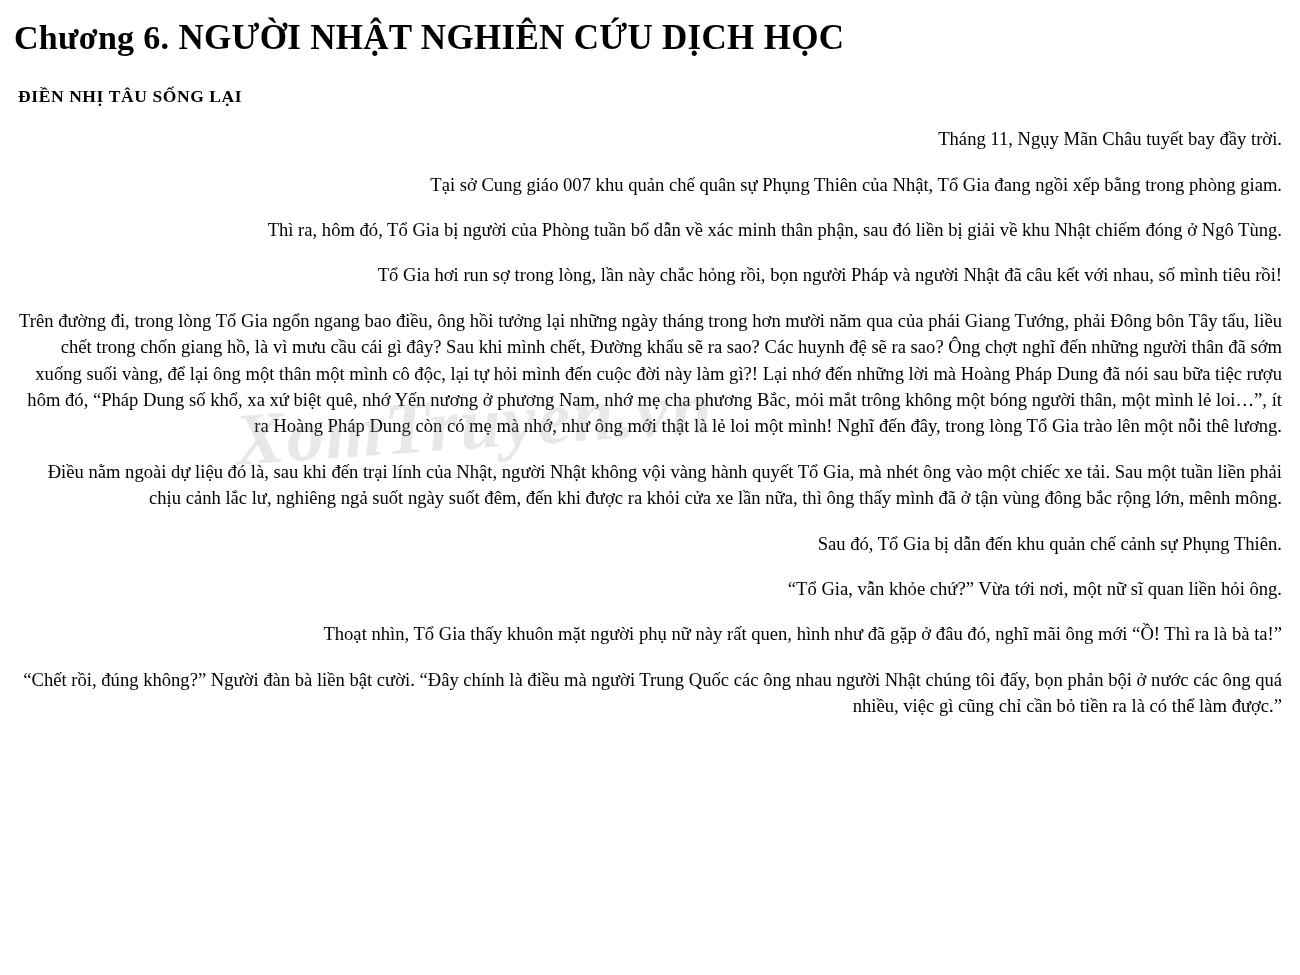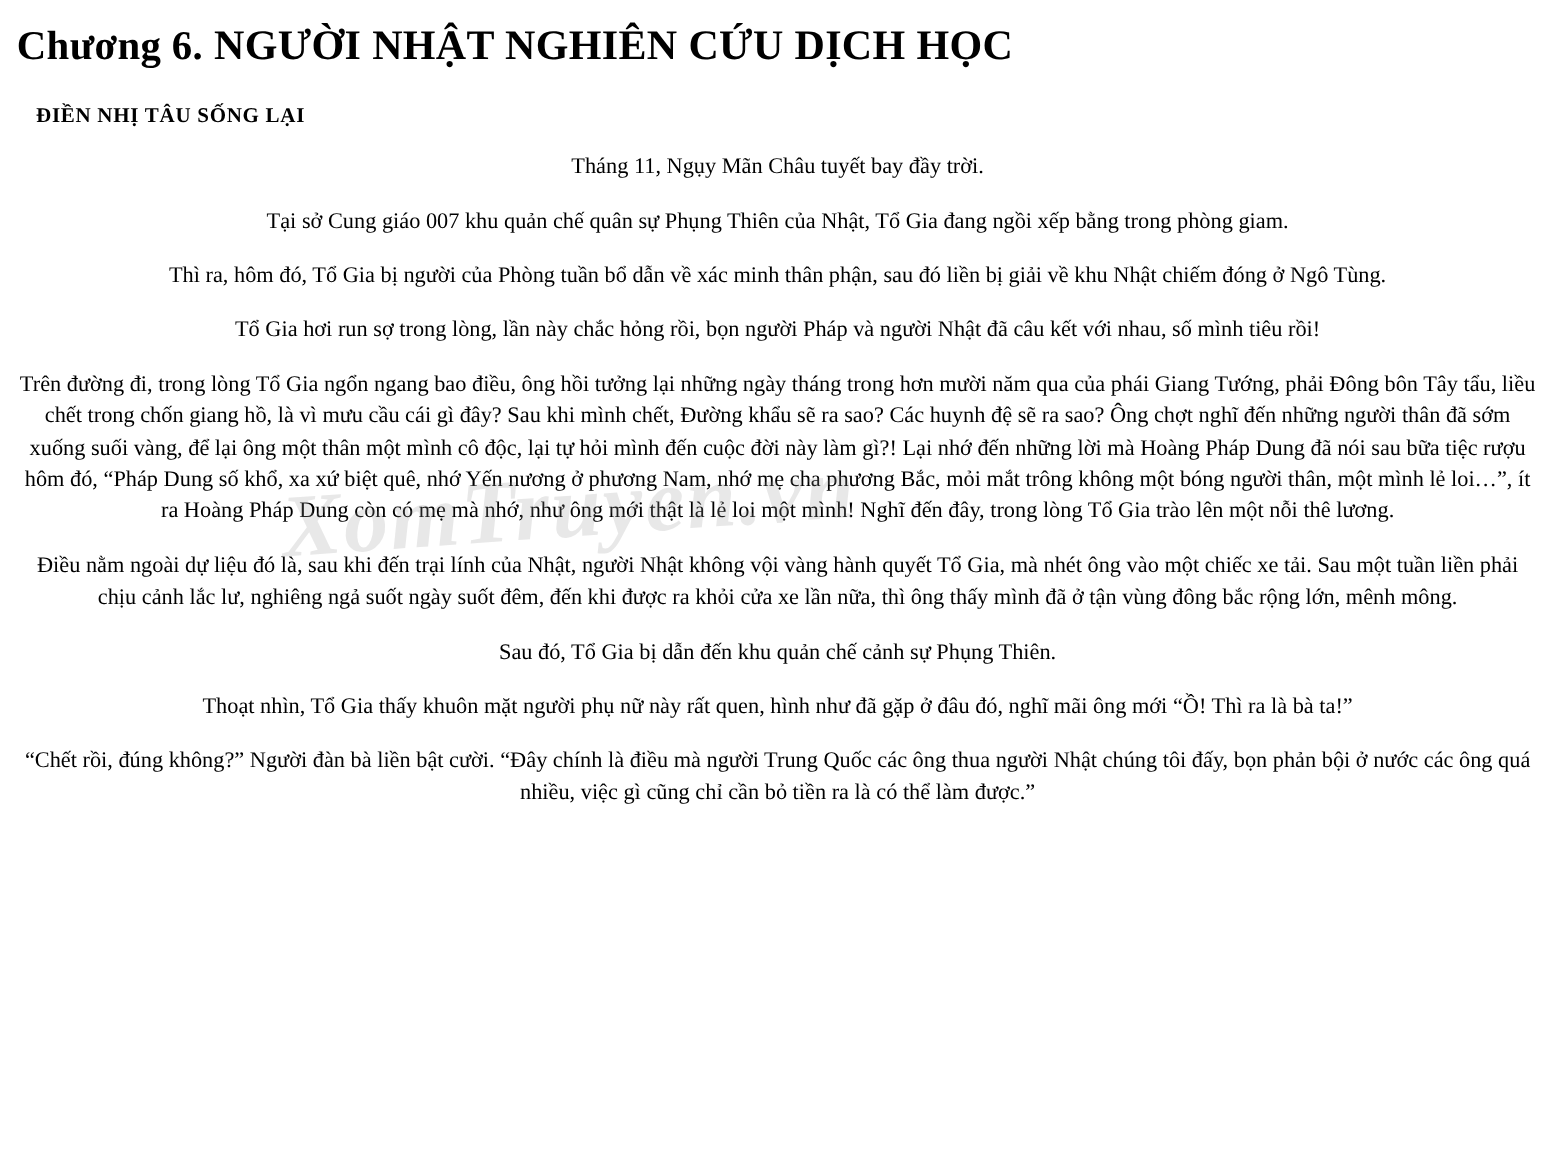--- a/index.html
+++ b/index.html
@@ -32,28 +32,28 @@
     white-space: nowrap;
   }
   .chapter-title .ch-num {
     font-size: 34px;
   }
   .section-heading {
     font-family: "Liberation Serif", serif;
     font-weight: bold;
     font-size: 17.5px;
     letter-spacing: 0.6px;
-    margin: 28px 0 0 16px;
+    margin: 28px 0 0 4px;
   }
   .para {
     font-family: "Liberation Serif", serif;
     font-size: 18.6px;
     line-height: 1.42;
     margin: 19px 0 0 0;
-    text-align: center;
+    text-align: right;
   }
   .watermark {
     position: absolute;
     left: 232px;
     top: 398px;
     width: 800px;
     height: 150px;
     font-family: "Liberation Serif", serif;
     font-size: 74px;
     font-weight: bold;
@@ -79,18 +79,19 @@
 
   <h2 class="section-heading">ĐIỀN NHỊ TÂU SỐNG LẠI</h2>
 
   <p class="para">Tháng 11, Ngụy Mãn Châu tuyết bay đầy trời.</p>
   <p class="para">Tại sở Cung giáo 007 khu quản chế quân sự Phụng Thiên của Nhật, Tổ Gia đang ngồi xếp bằng trong phòng giam.</p>
   <p class="para">Thì ra, hôm đó, Tổ Gia bị người của Phòng tuần bổ dẫn về xác minh thân phận, sau đó liền bị giải về khu Nhật chiếm đóng ở Ngô Tùng.</p>
   <p class="para">Tổ Gia hơi run sợ trong lòng, lần này chắc hỏng rồi, bọn người Pháp và người Nhật đã câu kết với nhau, số mình tiêu rồi!</p>
   <p class="para">Trên đường đi, trong lòng Tổ Gia ngổn ngang bao điều, ông hồi tưởng lại những ngày tháng trong hơn mười năm qua của phái Giang Tướng, phải Đông bôn Tây tẩu, liều chết trong chốn giang hồ, là vì mưu cầu cái gì đây? Sau khi mình chết, Đường khẩu sẽ ra sao? Các huynh đệ sẽ ra sao? Ông chợt nghĩ đến những người thân đã sớm xuống suối vàng, để lại ông một thân một mình cô độc, lại tự hỏi mình đến cuộc đời này làm gì?! Lại nhớ đến những lời mà Hoàng Pháp Dung đã nói sau bữa tiệc rượu hôm đó, “Pháp Dung số khổ, xa xứ biệt quê, nhớ Yến nương ở phương Nam, nhớ mẹ cha phương Bắc, mỏi mắt trông không một bóng người thân, một mình lẻ loi…”, ít ra Hoàng Pháp Dung còn có mẹ mà nhớ, như ông mới thật là lẻ loi một mình! Nghĩ đến đây, trong lòng Tổ Gia trào lên một nỗi thê lương.</p>
   <p class="para">Điều nằm ngoài dự liệu đó là, sau khi đến trại lính của Nhật, người Nhật không vội vàng hành quyết Tổ Gia, mà nhét ông vào một chiếc xe tải. Sau một tuần liền phải chịu cảnh lắc lư, nghiêng ngả suốt ngày suốt đêm, đến khi được ra khỏi cửa xe lần nữa, thì ông thấy mình đã ở tận vùng đông bắc rộng lớn, mênh mông.</p>
   <p class="para">Sau đó, Tổ Gia bị dẫn đến khu quản chế cảnh sự Phụng Thiên.</p>
+  <p class="para">“Tổ Gia, vẫn khỏe chứ?” Vừa tới nơi, một nữ sĩ quan liền hỏi ông.</p>
   <p class="para">Thoạt nhìn, Tổ Gia thấy khuôn mặt người phụ nữ này rất quen, hình như đã gặp ở đâu đó, nghĩ mãi ông mới “Ồ! Thì ra là bà ta!”</p>
-  <p class="para">“Chết rồi, đúng không?” Người đàn bà liền bật cười. “Đây chính là điều mà người Trung Quốc các ông thua người Nhật chúng tôi đấy, bọn phản bội ở nước các ông quá nhiều, việc gì cũng chỉ cần bỏ tiền ra là có thể làm được.”</p>
+  <p class="para">“Chết rồi, đúng không?” Người đàn bà liền bật cười. “Đây chính là điều mà người Trung Quốc các ông nhau người Nhật chúng tôi đấy, bọn phản bội ở nước các ông quá nhiều, việc gì cũng chỉ cần bỏ tiền ra là có thể làm được.”</p>
 
   <div class="watermark">XomTruyen.vn</div>
 
 </div>
 
 </body></html>

